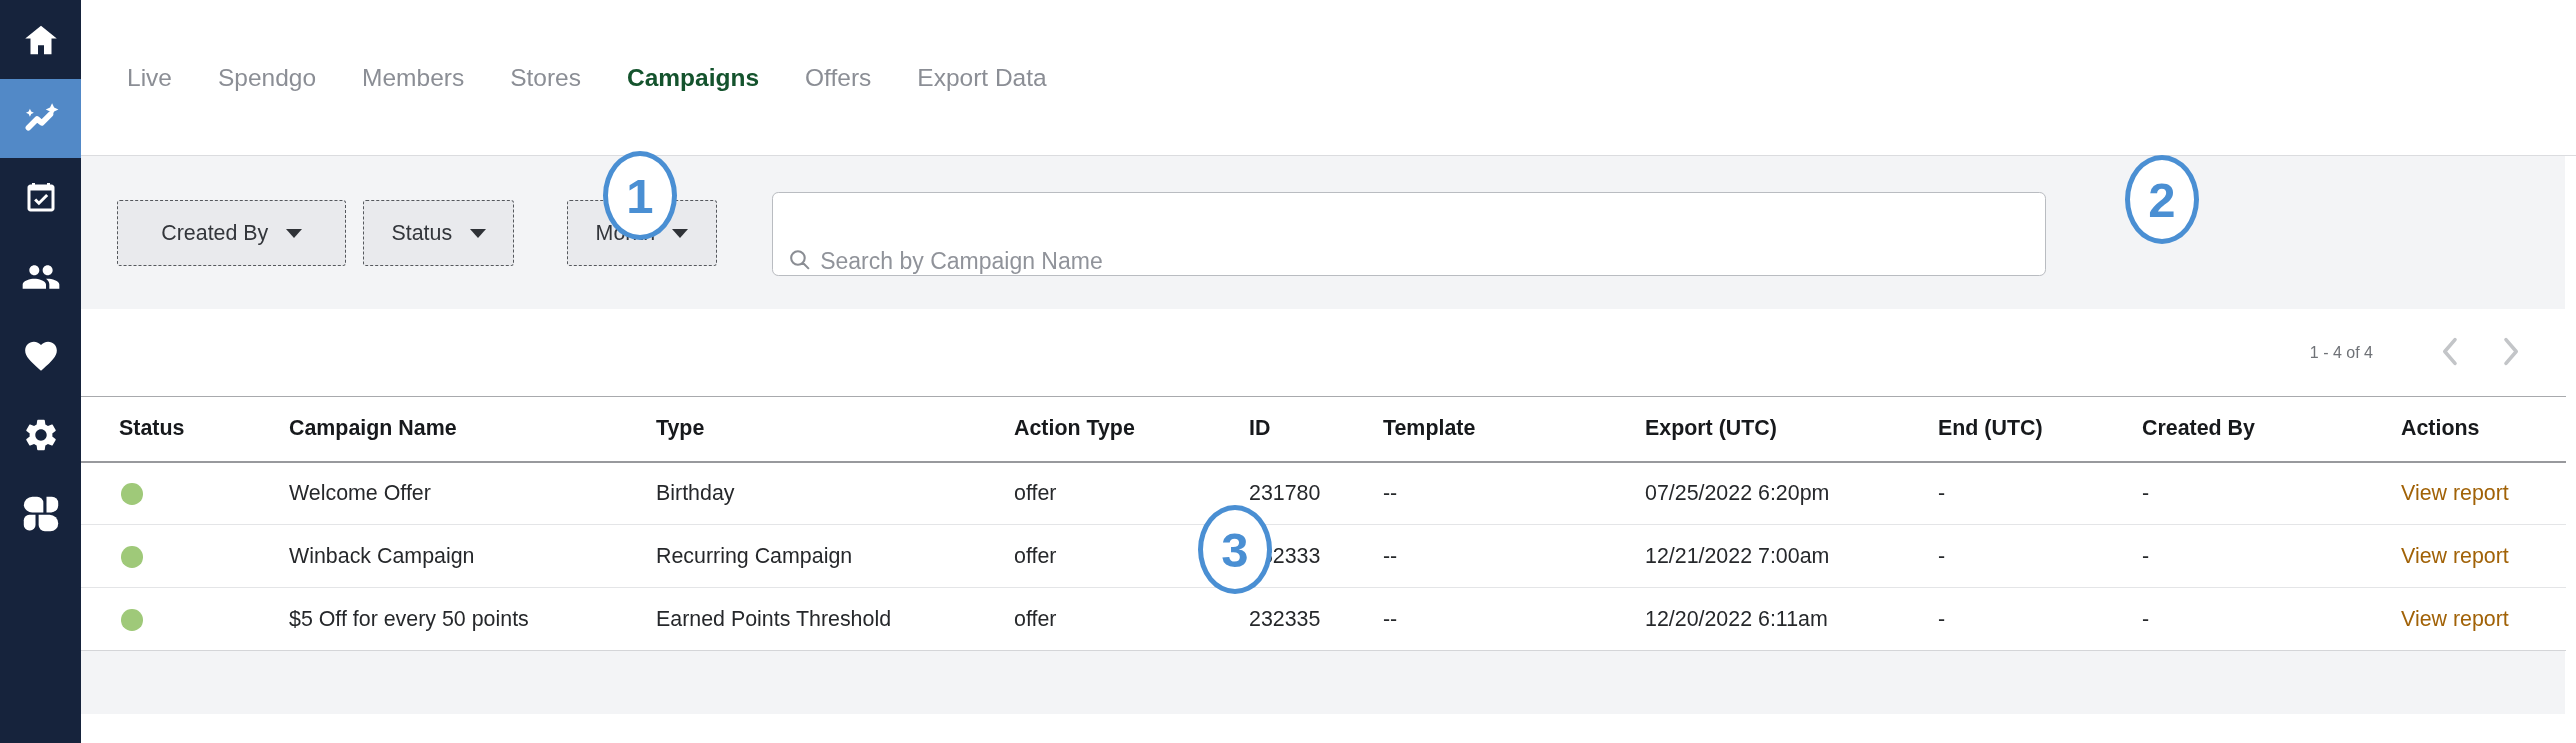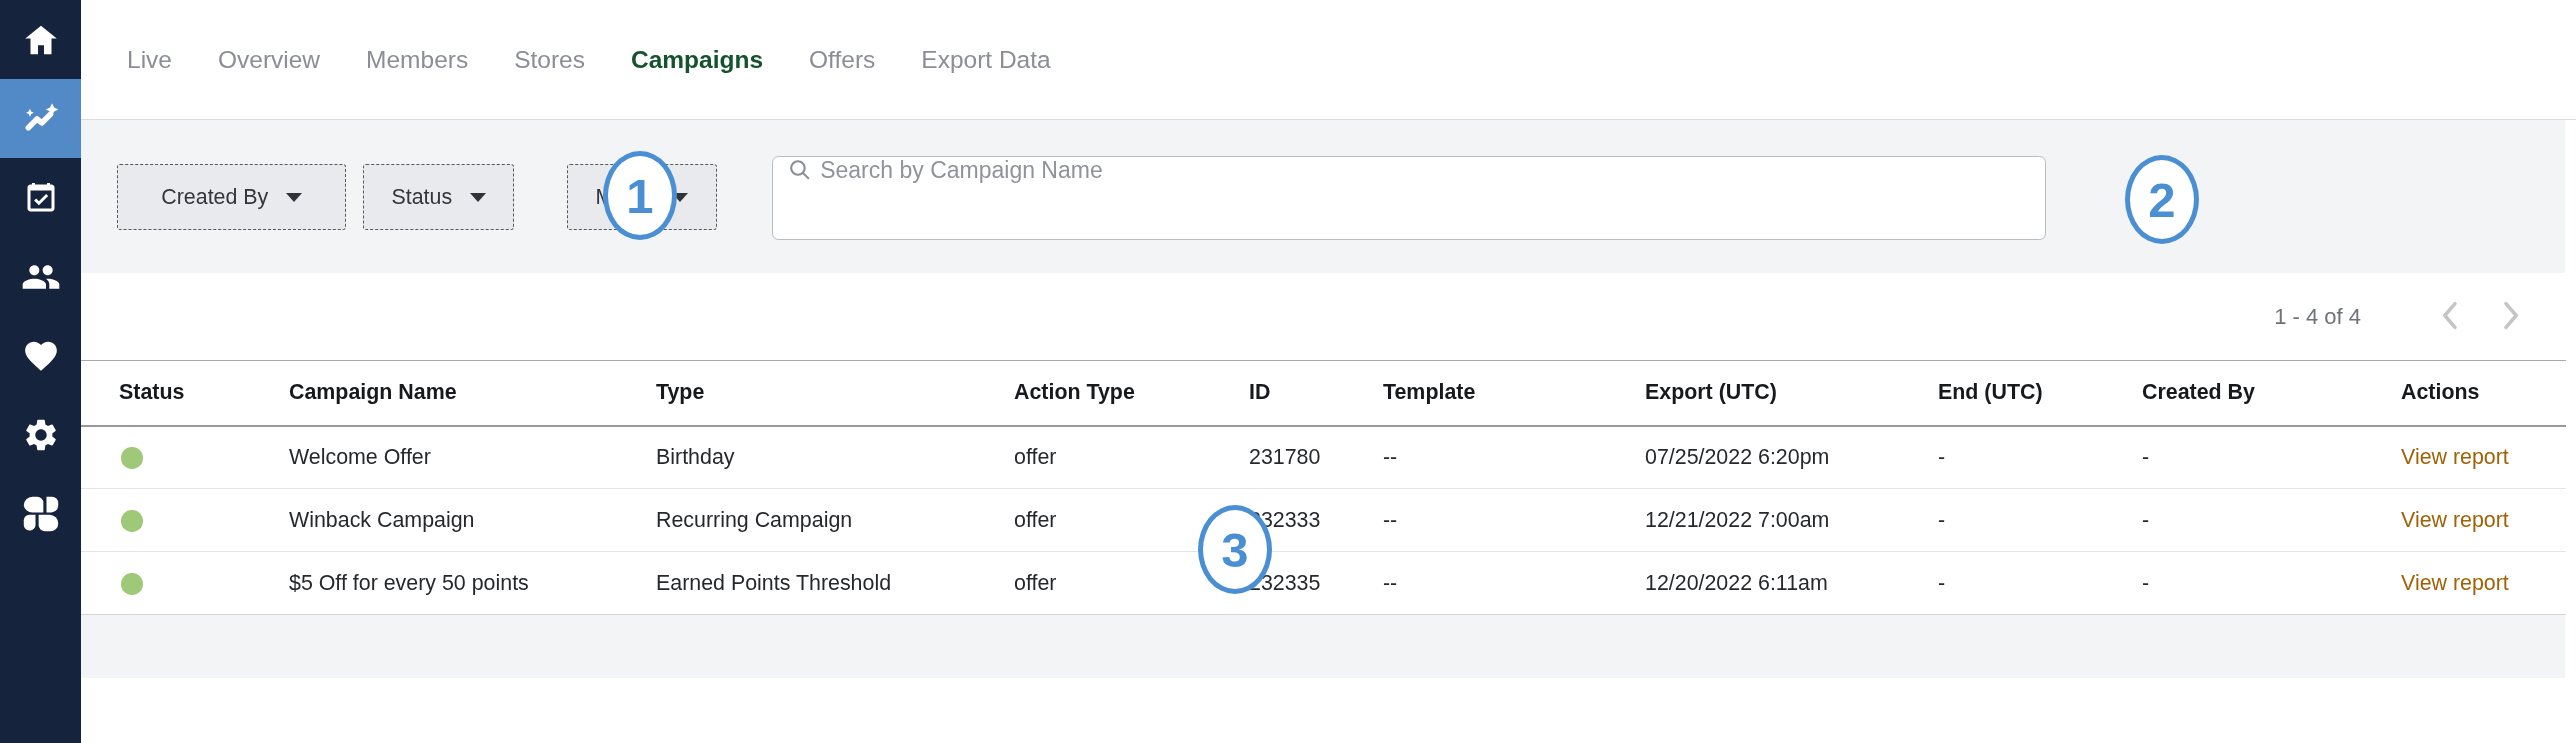--- a/index.html
+++ b/index.html
@@ -9,44 +9,44 @@
 
   
   .sidebar { position:absolute; left:0; top:0; width:81px; height:744px; background:#16233C; z-index:5; }
   .side-item { height:79px; display:flex; align-items:center; justify-content:center; cursor:pointer; }
   .side-item.active { background:#5289C7; }
   .side-item svg { display:block; }
 
   
   .main { position:absolute; left:81px; top:0; width:2495px; height:744px; }
 
-  .topbar { height:120px; border-bottom:1.6px solid #DBDCDF; display:flex; align-items:center; background:#fff; }
+  .topbar { height:156px; border-bottom:1.6px solid #DBDCDF; display:flex; align-items:center; background:#fff; }
   .nav-tabs { display:flex; gap:46px; margin-left:46px; font-size:24.5px; color:#8B8E95; white-space:nowrap; }
   .tab { cursor:pointer; }
   .tab.active { color:#14532d; font-weight:700; }
   .account-title { margin-left:auto; margin-right:84px; font-size:36px; font-weight:500; color:#0E1012; white-space:nowrap; }
 
   .filter-band { position:relative; height:153px; width:2484px; background:#F3F4F6; }
   .btn-dashed { position:absolute; top:44px; height:66px; background:#E9EAED; border:1.6px dashed #55585D;
                 border-radius:3.2px; display:flex; align-items:center; justify-content:center; gap:17.4px;
                 font-size:21.4px; color:#33363B; cursor:pointer; }
   #btn-created { left:36px;  width:229px; }
   #btn-status  { left:282px; width:151px; }
   #btn-month   { left:486px; width:150px; }
   .caret { width:0; height:0; border-left:8px solid transparent; border-right:8px solid transparent;
            border-top:9.5px solid #2F3237; }
   .search-box { position:absolute; left:691px; top:36px; width:1274px; height:84px; background:#fff;
-                border:1.6px solid #B9BCC1; border-radius:6.3px; display:flex; align-items:flex-start;
+                border:1.6px solid #B9BCC1; border-radius:6.3px; display:flex; align-items:flex-end;
                 padding-left:14.2px; gap:8px; }
   .search-box input { border:none; outline:none; flex:1; font-size:23px; color:#3A3D42;
                       background:transparent; font-family:inherit; }
   .search-box input::placeholder { color:#90939A; opacity:1; }
 
   .pagination-band { position:relative; height:87px; background:#fff; }
-  .range { position:absolute; top:50%; transform:translateY(-50%); right:215px; font-size:22px; color:#6F7277; }
+  .range { position:absolute; top:50%; transform:translateY(-50%); right:203px; font-size:16px; color:#6F7277; }
   .chev { position:absolute; top:50%; transform:translateY(-50%); cursor:pointer; }
   #chev-prev { right:117px; }
   #chev-next { right:55px; }
 
   table { width:2484px; table-layout:fixed; border-collapse:collapse; background:#fff; }
   thead tr { height:65px; border-top:1.6px solid #A8AAAD; border-bottom:2.4px solid #98999D; }
   th { font-size:21.4px; font-weight:700; color:#17191C; text-align:left; }
   tbody tr { height:63px; border-bottom:1.6px solid #E4E5E7; }
   tbody tr:last-child { border-bottom:1.6px solid #D4D5D8; }
   td { font-size:21.4px; color:#26282B; }
@@ -123,21 +123,21 @@
       </svg>
     </span>
   </div>
 </div>
 
 <div class="main">
 
   <div class="topbar">
     <div class="nav-tabs">
       <span class="tab">Live</span>
-      <span class="tab">Overview</span>
+      <span class="tab">Spendgo</span>
       <span class="tab">Members</span>
       <span class="tab">Stores</span>
       <span class="tab active">Campaigns</span>
       <span class="tab">Offers</span>
       <span class="tab">Export Data</span>
     </div>
   </div>
 
   <div class="filter-band">
     <div class="btn-dashed" id="btn-created">

